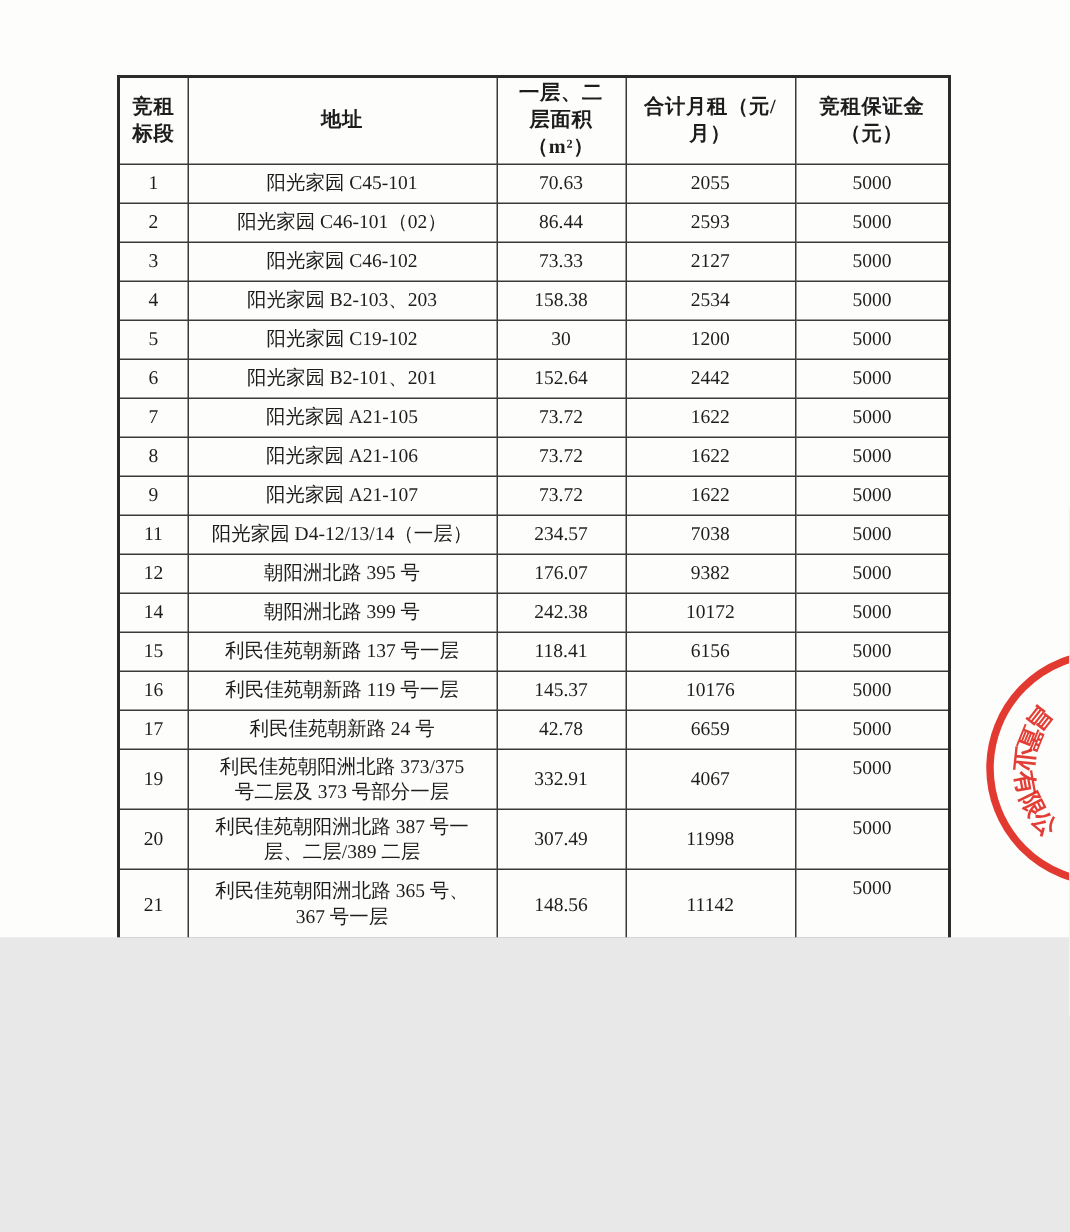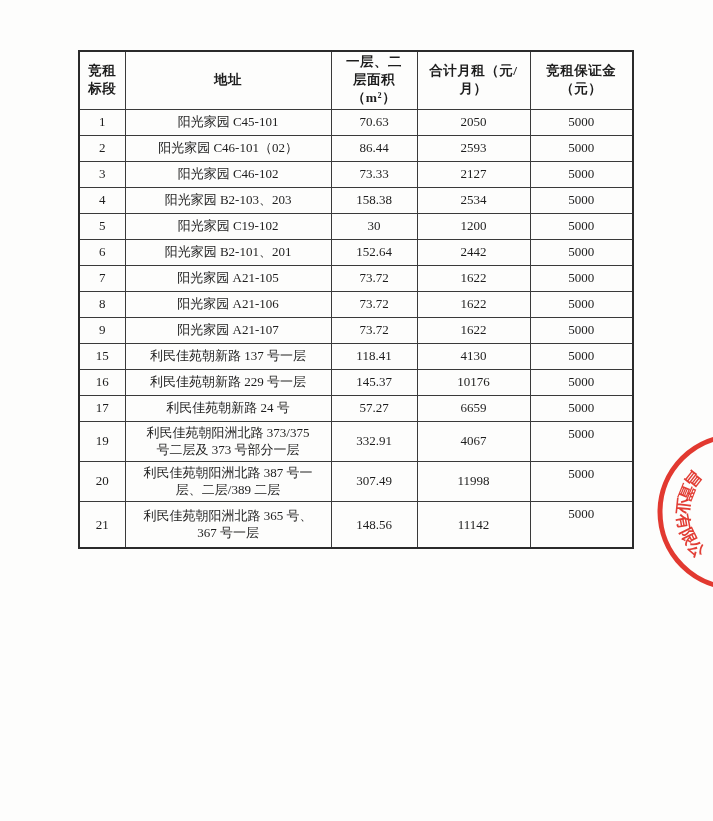--- a/index.html
+++ b/index.html
@@ -1,20 +1,20 @@
 <!DOCTYPE html>
 <html><head>
 <meta charset="utf-8">
 <style>
   * { margin: 0; padding: 0; box-sizing: border-box; }
   html, body { background: #e8e8e8; }
   .page {
     position: relative;
     width: 713px;
-    height: 821px;
+    height: 625px;
     background: #fdfdfc;
     overflow: hidden;
     font-family: "Liberation Serif", "DejaVu Serif", serif;
     color: #1d1d1d;
   }
   table.bid-table {
     position: absolute;
     left: 78px;
     top: 50px;
     width: 554px;
@@ -89,21 +89,21 @@
 月）</th>
         <th>竞租保证金
 （元）</th>
       </tr>
     </thead>
     <tbody id="table-body">
         <tr>
       <td class="col-no">1</td>
       <td class="col-addr">阳光家园 C45-101</td>
       <td class="col-area">70.63</td>
-      <td class="col-rent">2050</td>
+      <td class="col-rent">2055</td>
       <td class="col-dep">5000</td>
     </tr>
         <tr>
       <td class="col-no">2</td>
       <td class="col-addr">阳光家园 C46-101（02）</td>
       <td class="col-area">86.44</td>
       <td class="col-rent">2593</td>
       <td class="col-dep">5000</td>
     </tr>
         <tr>
@@ -149,37 +149,58 @@
       <td class="col-dep">5000</td>
     </tr>
         <tr>
       <td class="col-no">9</td>
       <td class="col-addr">阳光家园 A21-107</td>
       <td class="col-area">73.72</td>
       <td class="col-rent">1622</td>
       <td class="col-dep">5000</td>
     </tr>
         <tr>
+      <td class="col-no">11</td>
+      <td class="col-addr">阳光家园 D4-12/13/14（一层）</td>
+      <td class="col-area">234.57</td>
+      <td class="col-rent">7038</td>
+      <td class="col-dep">5000</td>
+    </tr>
+        <tr>
+      <td class="col-no">12</td>
+      <td class="col-addr">朝阳洲北路 395 号</td>
+      <td class="col-area">176.07</td>
+      <td class="col-rent">9382</td>
+      <td class="col-dep">5000</td>
+    </tr>
+        <tr>
+      <td class="col-no">14</td>
+      <td class="col-addr">朝阳洲北路 399 号</td>
+      <td class="col-area">242.38</td>
+      <td class="col-rent">10172</td>
+      <td class="col-dep">5000</td>
+    </tr>
+        <tr>
       <td class="col-no">15</td>
       <td class="col-addr">利民佳苑朝新路 137 号一层</td>
       <td class="col-area">118.41</td>
-      <td class="col-rent">4130</td>
+      <td class="col-rent">6156</td>
       <td class="col-dep">5000</td>
     </tr>
         <tr>
       <td class="col-no">16</td>
-      <td class="col-addr">利民佳苑朝新路 229 号一层</td>
+      <td class="col-addr">利民佳苑朝新路 119 号一层</td>
       <td class="col-area">145.37</td>
       <td class="col-rent">10176</td>
       <td class="col-dep">5000</td>
     </tr>
         <tr>
       <td class="col-no">17</td>
       <td class="col-addr">利民佳苑朝新路 24 号</td>
-      <td class="col-area">57.27</td>
+      <td class="col-area">42.78</td>
       <td class="col-rent">6659</td>
       <td class="col-dep">5000</td>
     </tr>
         <tr class="multiline">
       <td class="col-no">19</td>
       <td class="col-addr">利民佳苑朝阳洲北路 373/375
 号二层及 373 号部分一层</td>
       <td class="col-area">332.91</td>
       <td class="col-rent">4067</td>
       <td class="col-dep">5000</td>

